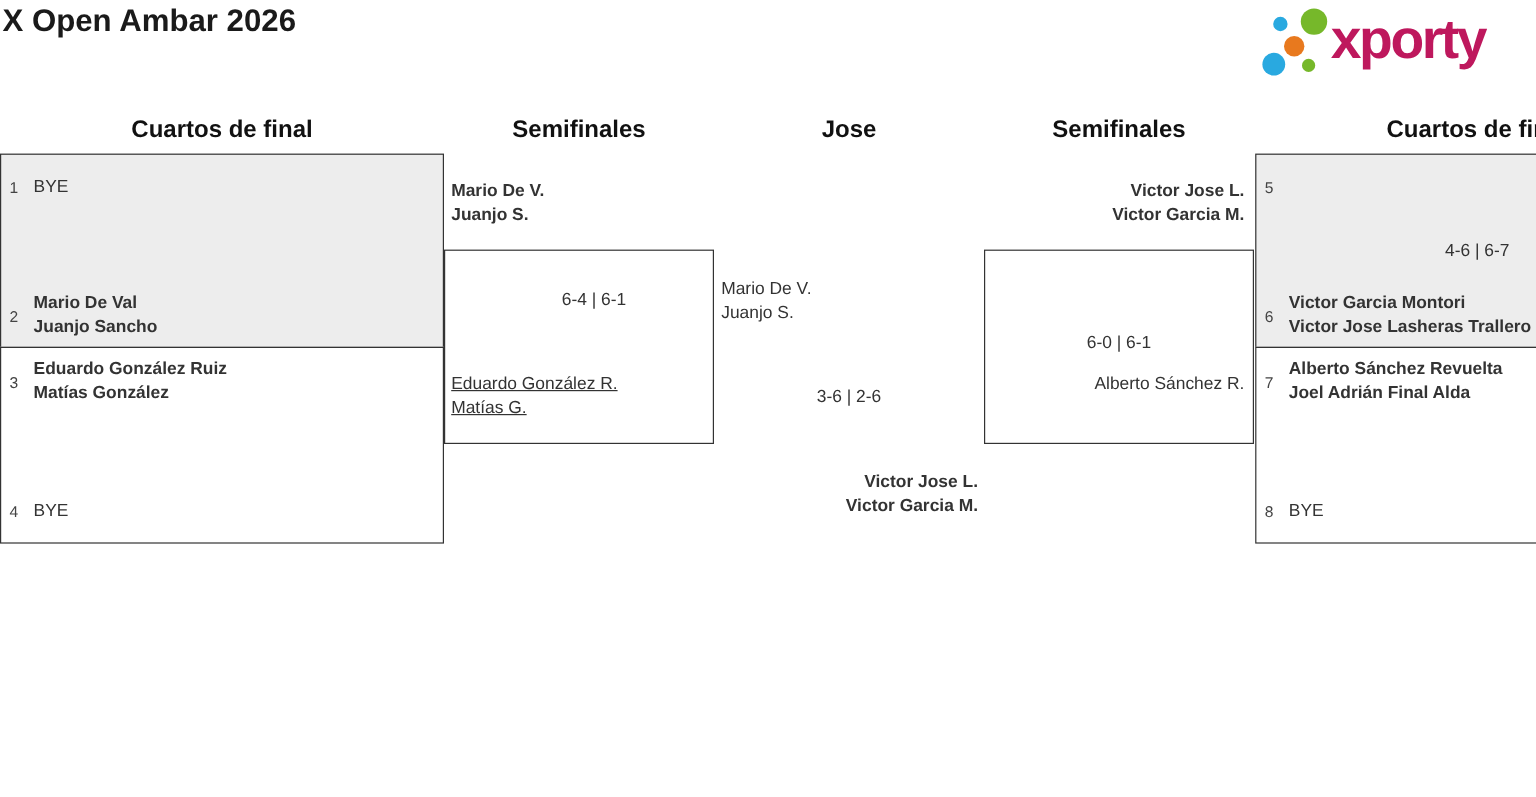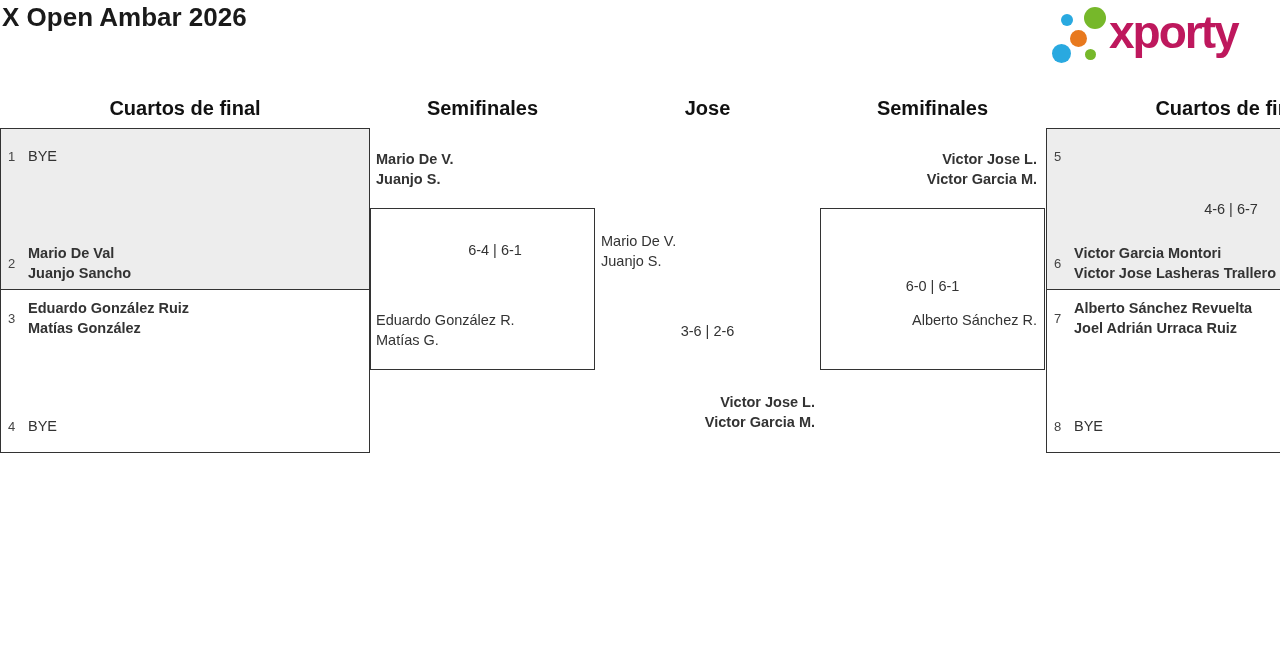--- a/index.html
+++ b/index.html
@@ -113,21 +113,21 @@
       </div>
   </div>
 
   <div class="prow" style="left:376px; top:150px;">
     <div class="names winner">
       <div class="nm">Mario De V.</div>
       <div class="nm">Juanjo S.</div>
     </div>
   </div>
   <div class="score" style="left:370px; top:242px; width:250px;">6-4 | 6-1</div>
-  <div class="prow" style="left:376px; top:311px;">
+  <div class="prow" style="left:376px; top:311px;text-decoration:underline;">
     <div class="names">
       <div class="nm">Eduardo González R.</div>
       <div class="nm">Matías G.</div>
     </div>
   </div>
 
   <div class="prow" style="left:601px; top:232px;">
     <div class="names">
       <div class="nm">Mario De V.</div>
       <div class="nm">Juanjo S.</div>
@@ -157,21 +157,21 @@
     <div class="names winner">
       <div class="nm">Victor Garcia Montori</div>
       <div class="nm">Victor Jose Lasheras Trallero</div>
     </div>
   </div>
 
   <div class="prow" style="left:1054px; top:299px;">
     <div class="seed two">7</div>
     <div class="names winner">
       <div class="nm">Alberto Sánchez Revuelta</div>
-      <div class="nm">Joel Adrián Urraca Ruiz</div>
+      <div class="nm">Joel Adrián Final Alda</div>
     </div>
   </div>
   <div class="prow" style="left:1054px; top:417px;">
     <div class="seed">8</div>
     <div class="names">
         <div class="nm">BYE</div>
       </div>
   </div>
 
 </div>

